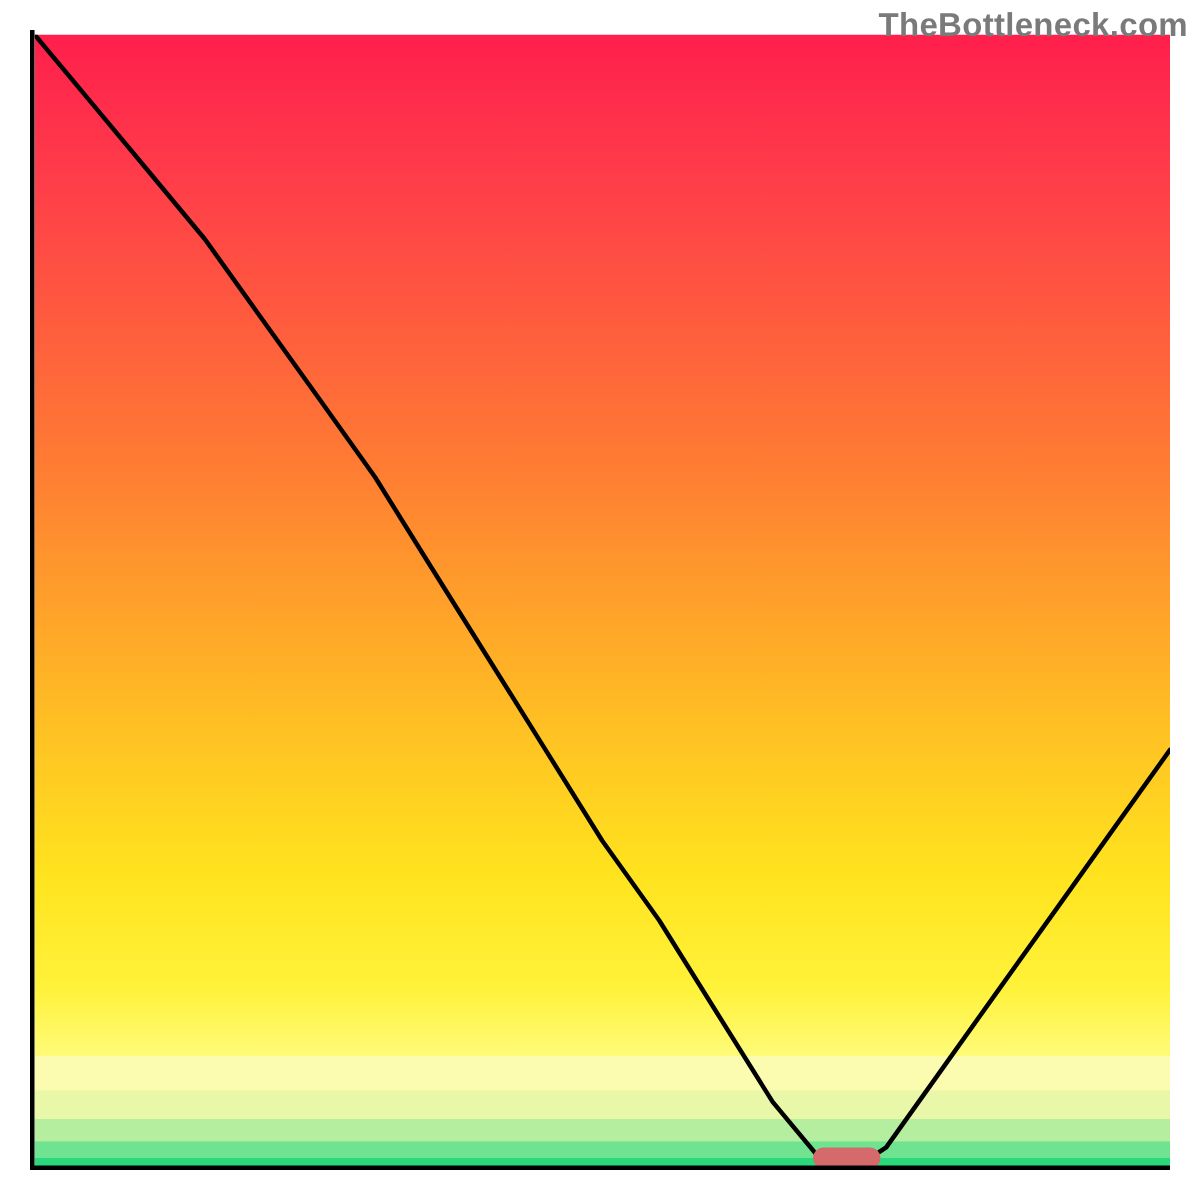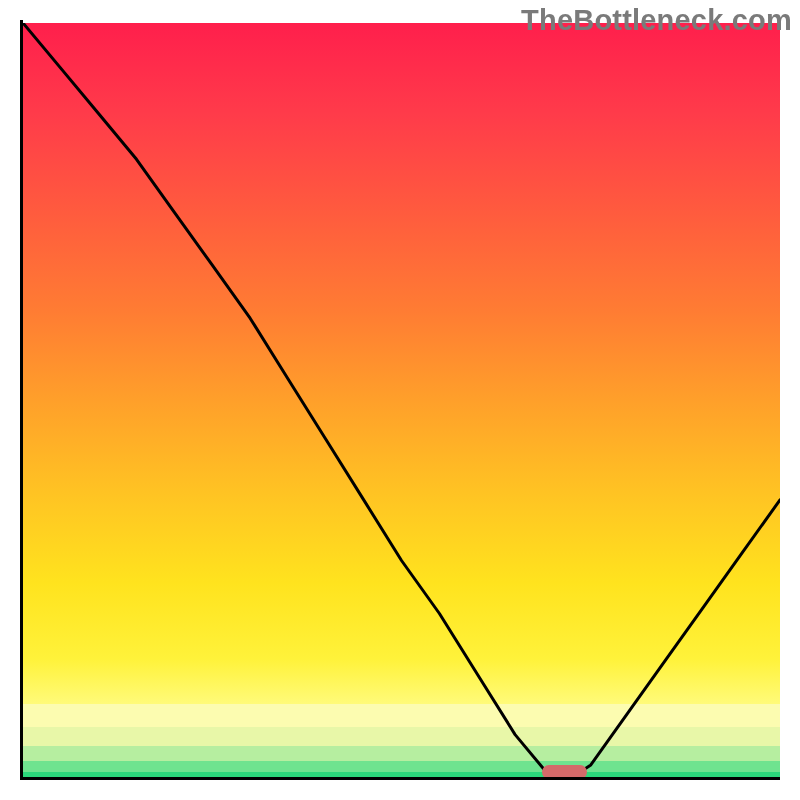--- a/index.html
+++ b/index.html
@@ -14,21 +14,21 @@
     position: relative;
     width: 800px;
     height: 800px;
   }
   .watermark {
     position: absolute;
     top: 4px;
     right: 8px;
     color: #7a7a7a;
     font-family: Arial, Helvetica, sans-serif;
-    font-size: 29px;
+    font-size: 22px;
     font-weight: 600;
     letter-spacing: 0.2px;
     z-index: 10;
   }
   .axis-line {
     position: absolute;
     background: #000;
     z-index: 6;
   }
   .axis-bottom {

